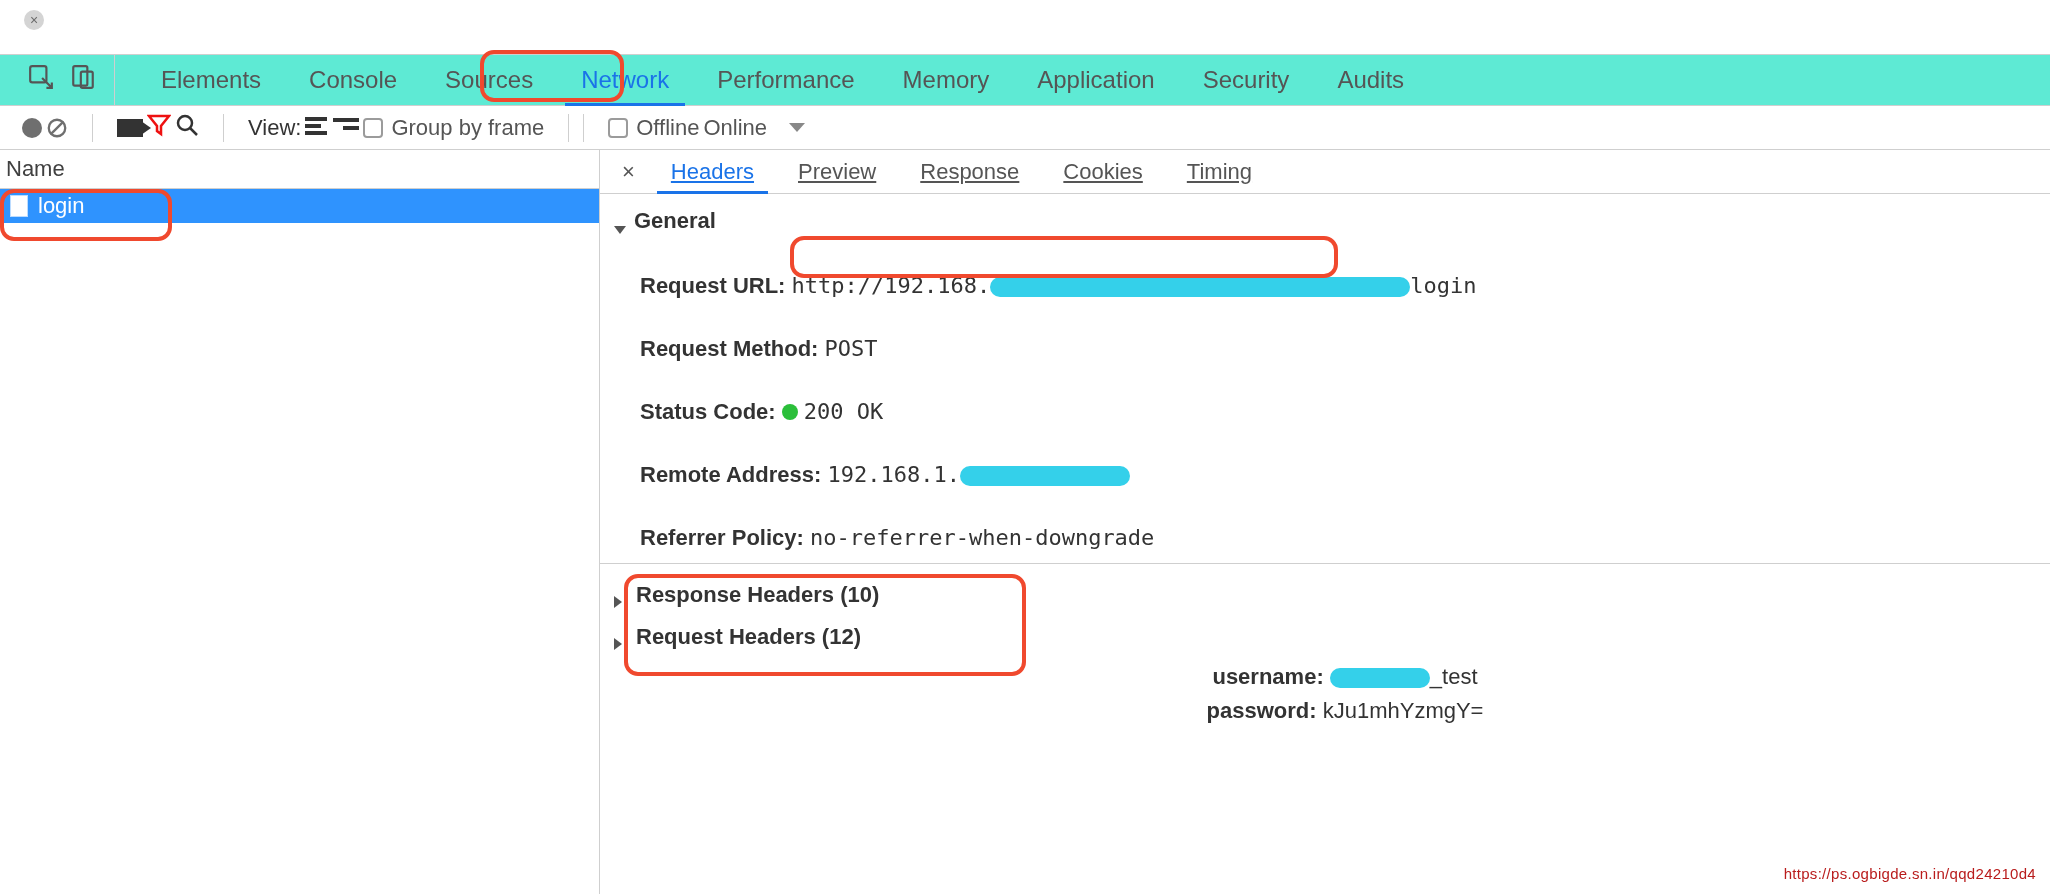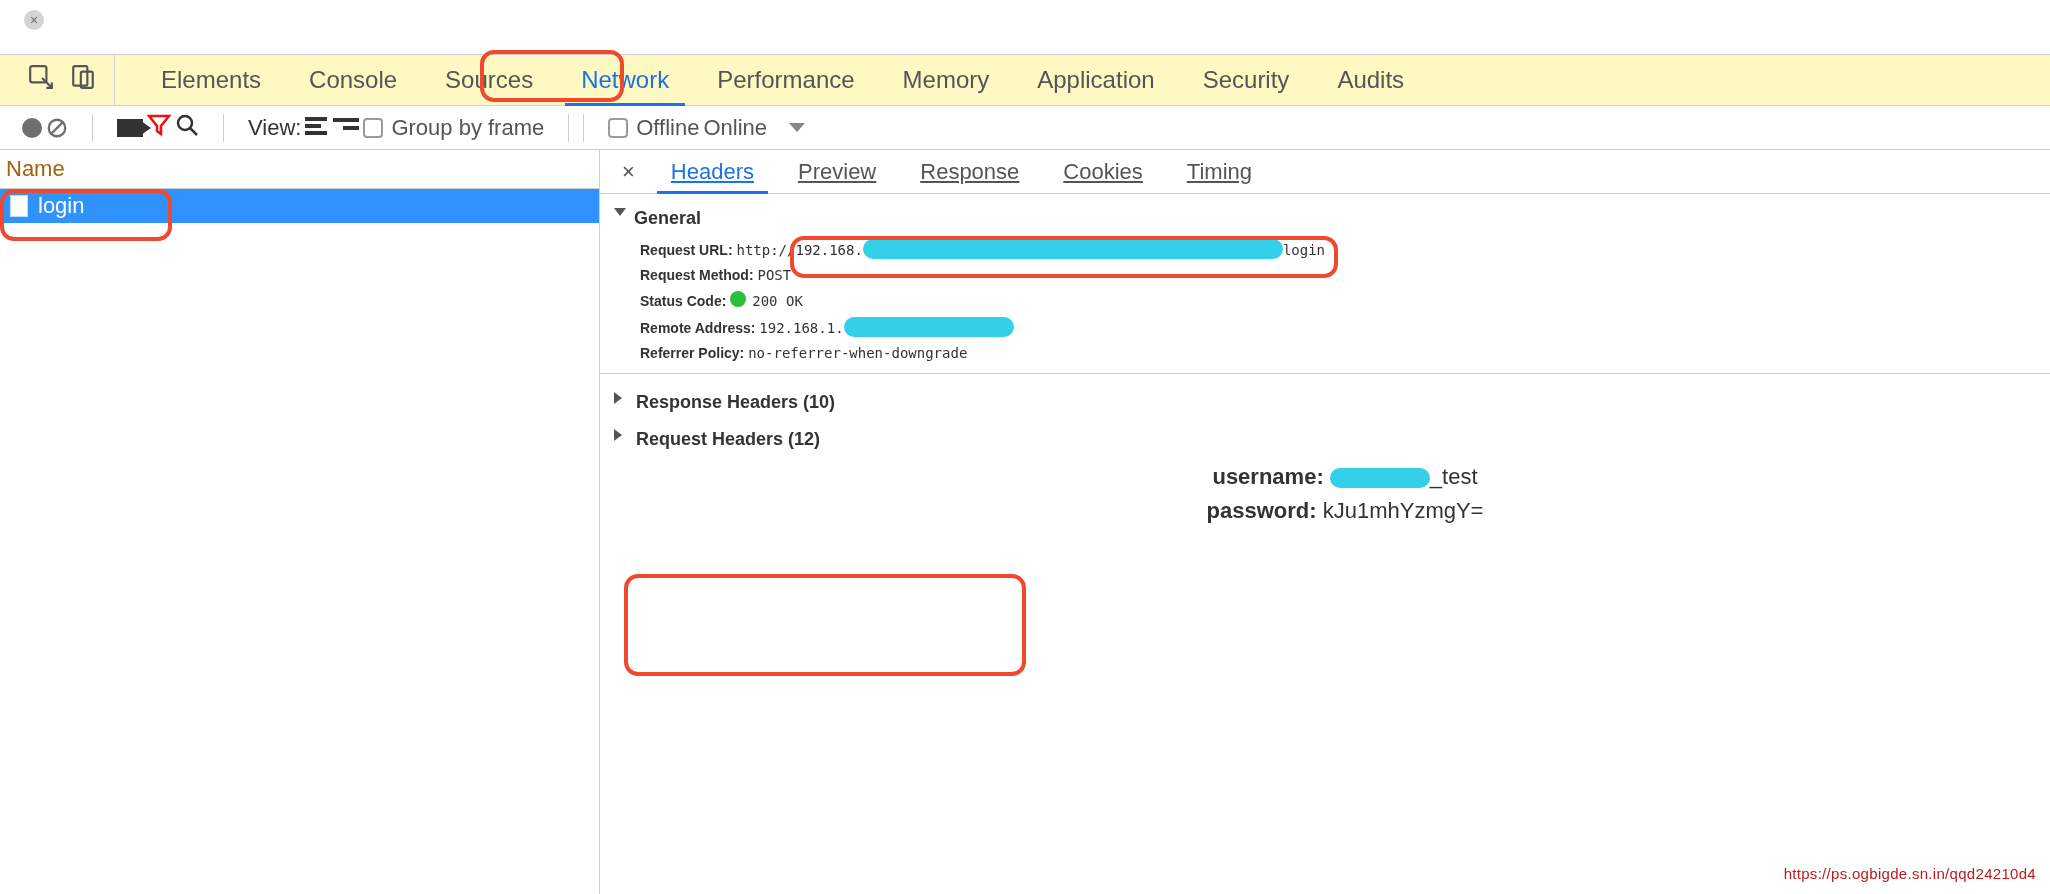--- a/index.html
+++ b/index.html
@@ -14,21 +14,21 @@
     cursor: pointer;
   }
   .win-close::before { content:"×"; color:#6b6b6b; font-size:14px; line-height:1; }
 
   
   .tabs-bar {
     position:absolute; top:54px; left:0; right:0; height:52px;
     border-top:1px solid #cfcfcf; border-bottom:1px solid #cfcfcf;
     display:flex; align-items:center; padding-left:10px;
     font-size:24px; color:#555;
-    background:#fef9c3;
+    background:#5eead4;
   }
   .tabs-left-icons { display:flex; align-items:center; gap:16px; padding:0 18px; border-right:1px solid #cfcfcf; height:100%; }
   .tabs-left-icons svg { width:26px; height:26px; stroke:#555; fill:none; stroke-width:2; }
   .tabs { display:flex; align-items:stretch; height:100%; margin-left:22px; gap:0; }
   .tab { display:flex; align-items:center; padding:0 24px; color:#555; cursor:pointer; position:relative; }
   .tab.active { color:#1a73e8; }
   .tab.active::after { content:""; position:absolute; left:8px; right:8px; bottom:-1px; height:3px; background:#1a73e8; }
 
   
   .toolbar {
@@ -55,37 +55,37 @@
   .tb-waterfall{width:26px; height:20px; position:relative;}
   .tb-waterfall::before{content:"";position:absolute;left:0;top:0;width:26px;height:4px;background:#333;}
   .tb-waterfall::after{content:"";position:absolute;left:10px;top:8px;width:16px;height:4px;background:#333;}
   .tb-check { display:flex; align-items:center; gap:8px; }
   .tb-check .box{ width:20px;height:20px;border:2px solid #9b9b9b;border-radius:4px;}
   .tb-dropdown{ margin-left:18px; width:0;height:0;border-left:8px solid transparent;border-right:8px solid transparent;border-top:9px solid #888;}
 
   
   .content { position:absolute; top:150px; left:0; right:0; bottom:0; display:flex; }
   .left-pane { width:600px; border-right:1px solid #cfcfcf; display:flex; flex-direction:column; }
-  .name-header { font-size:22px; color:#a16207; padding:6px 6px; border-bottom:1px solid #cfcfcf;}
+  .name-header { font-size:22px; color:#404040; padding:6px 6px; border-bottom:1px solid #cfcfcf;}
   .req-row { background:#2f93fe; color:#fff; font-size:22px; padding:4px 10px; display:flex; align-items:center; gap:10px;}
   .req-row .doc{ width:18px;height:22px;background:#fff; border:1px solid #bcdcff; }
 
   .right-pane { flex:1; display:flex; flex-direction:column; overflow:hidden;}
   .detail-tabs { display:flex; align-items:center; border-bottom:1px solid #cfcfcf; height:44px; font-size:22px; padding-left:8px;}
   .detail-tabs .close-x{ padding:0 14px; color:#555; cursor:pointer; font-size:22px;}
   .detail-tab { padding:0 22px; height:100%; display:flex; align-items:center; color:#555; cursor:pointer; position:relative;text-decoration:underline;}
   .detail-tab.active{ color:#1a73e8;}
   .detail-tab.active::after{ content:""; position:absolute; left:8px; right:8px; bottom:-1px; height:3px; background:#1a73e8;}
 
   .detail-body{ flex:1; overflow:auto; font-size:22px; padding:4px 0 14px 10px;}
-  .section-title{ display:flex; align-items:flex-start; gap:8px; font-weight:700; font-size:18px; padding:10px 0 6px 4px; color:#333; cursor:pointer;}
+  .section-title{ display:flex; align-items:flex-end; gap:8px; font-weight:700; font-size:22px; padding:10px 0 6px 4px; color:#333; cursor:pointer;}
   .section-title.collapsible .tri{ width:0;height:0;border-left:6px solid transparent;border-right:6px solid transparent;border-top:8px solid #555;}
   .section-title.collapsed .tri{ border-top:none;border-bottom:none;border-left:8px solid #555;border-top:6px solid transparent;border-bottom:6px solid transparent;}
   .section-title .extra{ font-weight:400; color:#777; margin-left:30px; cursor:pointer;}
-  .kv{ padding:4px 0 4px 30px; font-size:14px;}
+  .kv{ padding:4px 0 4px 30px; font-size:22px;margin-top:29px;}
   .kv b{font-weight:700;}
   .kv .mono{ font-family:Menlo,monospace;}
   .status-dot{ display:inline-block; width:16px;height:16px;border-radius:50%;background:#2bbf3a; vertical-align:-1px; margin-right:6px;}
   .redact{ display:inline-block; height:20px; background:#34d0ea; border-radius:10px; vertical-align:-4px;}
   .form-block{ padding:4px 0 10px 30px;text-align:center;}
   .form-row{ padding:4px 0;}
   .form-row b{ font-weight:700;}
   .hr{ height:1px;background:#cfcfcf; margin:8px -10px;}
 
   

